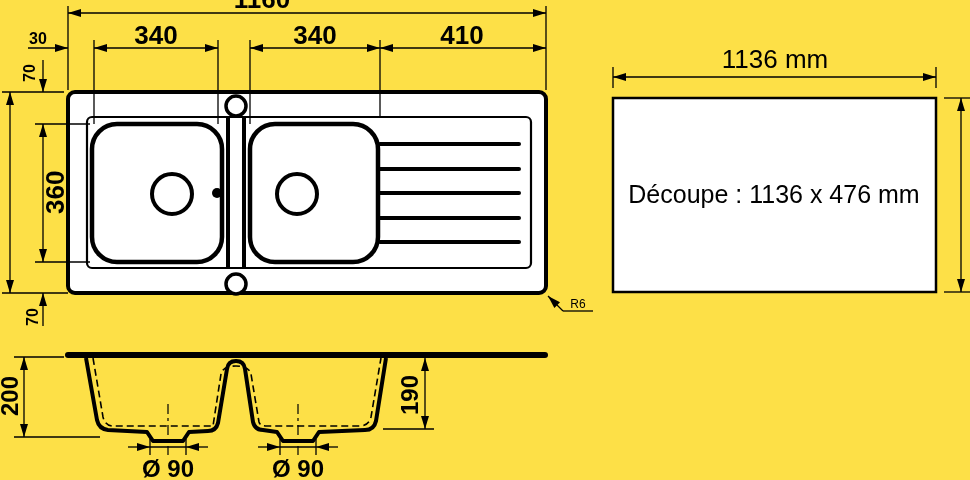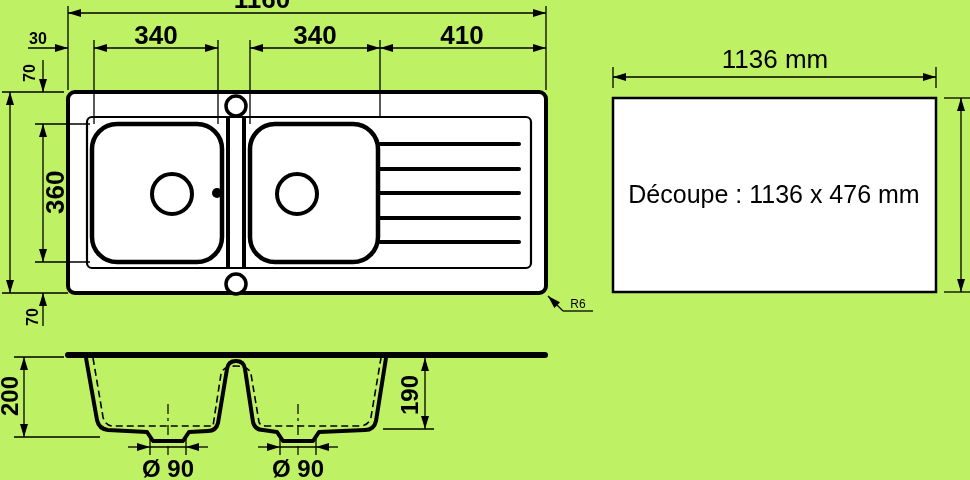--- a/index.html
+++ b/index.html
@@ -1,16 +1,16 @@
 <!DOCTYPE html>
 <html><head>
 <meta charset="utf-8">
 <style>
   html,body{margin:0;padding:0;background:#ffffff;}
-  .page{position:relative;width:970px;height:480px;background:#bef264;overflow:hidden;
+  .page{position:relative;width:970px;height:480px;background:#fde047;overflow:hidden;
         font-family:"Liberation Sans",sans-serif;}
   svg{display:block;}
   .t{stroke:none;fill:#000000;font-family:"Liberation Sans",sans-serif;}
   .b26{font-size:26px;font-weight:700;}
   .b24{font-size:24px;font-weight:700;}
   .b16{font-size:16px;font-weight:700;}
   .r26{font-size:26px;font-weight:400;}
   .r25{font-size:25px;font-weight:400;}
   .r12{font-size:12px;font-weight:400;}
   .d{stroke-width:1.3;fill:none;}

